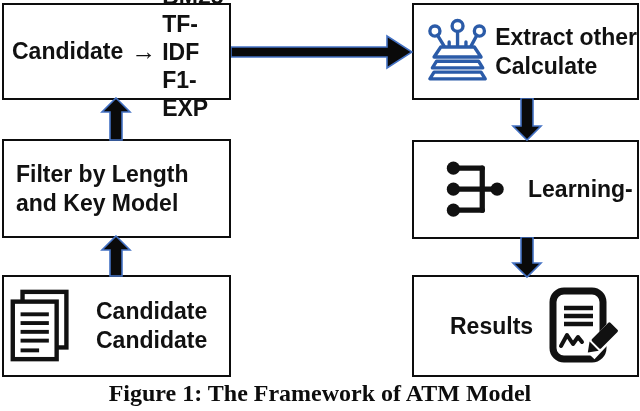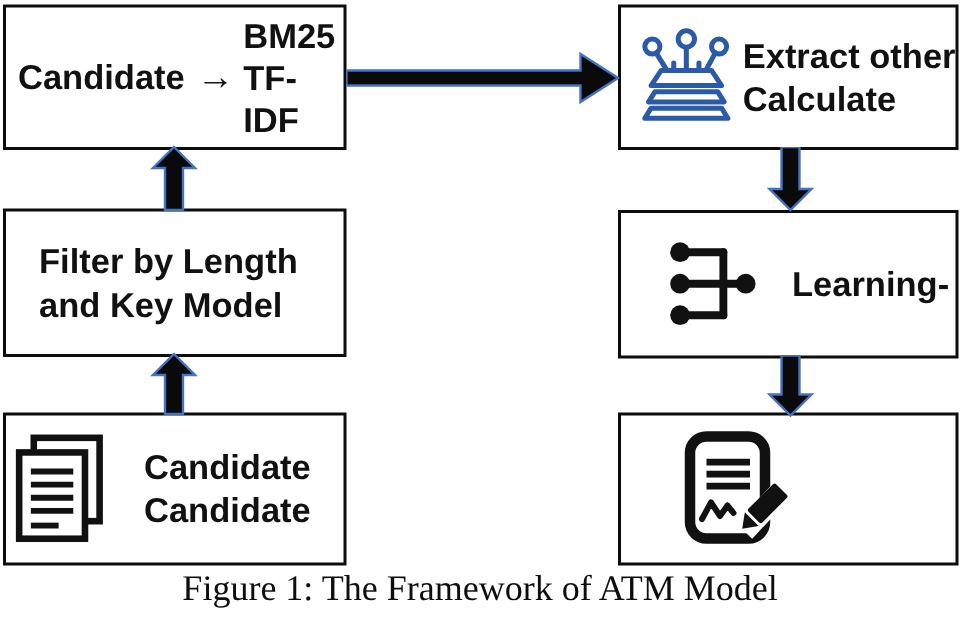--- a/index.html
+++ b/index.html
@@ -24,21 +24,21 @@
     font-weight: bold;
     font-size: 23px;
     line-height: 1.24;
     white-space: nowrap;
     color: var(--text, #111);
   }
 
   
   #calc-box    { left:2px;   top:3px;   width:229px; height:97px;  padding-left:8px;  }
   #extract-box { left:412px; top:3px;   width:227px; height:97px;  padding-left:10px; gap:4px; }
-  #filter-box  { left:2px;   top:139px; width:229px; height:99px;  padding-left:22px; }
+  #filter-box  { left:2px;   top:139px; width:229px; height:99px;  padding-left:12px; }
   #learn-box   { left:412px; top:140px; width:227px; height:99px;  padding-left:28px; gap:16px; }
   #cand-box    { left:2px;   top:275px; width:229px; height:102px; gap:14px; }
   #results-box { left:412px; top:275px; width:227px; height:102px; padding:0 14px 0 36px; justify-content:space-between; }
 
   #calc-box .arrow-glyph { font-size:25px; font-weight:bold; margin:0 6px 0 8px; }
   #calc-box .methods div { font-weight:bold; font-size:23px; line-height:28px; }
 
   .svg-arrow { position:absolute; }
   .arrow-shape {
     fill: var(--arrow-fill, #0a0a0a);
@@ -51,36 +51,37 @@
   .stroke-black { stroke: var(--icon-black, #111);   fill:none; }
   .fill-black   { fill: var(--icon-black, #111); stroke:none; }
   .page-front   { fill:#fff; stroke: var(--icon-black, #111); }
   .halo         { stroke:#fff; fill:none; }
 
   .caption {
     position: absolute;
     left:0; top:380px; width:640px;
     text-align:center;
     font-family: "Liberation Serif", serif;
-    font-weight: normal;
+    font-weight: bold;
     font-size: 24px;
     color: #0d0d0d;
   }
 </style>
 </head>
 <body>
 
 <div class="stage">
 
   <div class="box" id="calc-box">
     <span class="node-text">Candidate</span>
     <span class="arrow-glyph">→</span>
     <div class="methods">
       <div>BM25</div>
       <div>TF-IDF</div>
+      <div>F1-EXP</div>
     </div>
   </div>
 
   <div class="box" id="extract-box">
     <svg width="74" height="76" viewBox="0 0 80 80">
       <g class="stroke-blue" stroke-width="4" stroke-linecap="round" stroke-linejoin="round">
         <circle cx="13" cy="15" r="6"></circle>
         <circle cx="40" cy="9" r="6.5"></circle>
         <circle cx="66" cy="15" r="6"></circle>
         <path d="M16,20 L24,33"></path>
@@ -138,20 +139,21 @@
         <path d="M17,66 H36"></path>
       </g>
     </svg>
     <div class="node-text">
       <span style="display:block">Candidate</span>
       <span style="display:block">Candidate</span>
     </div>
   </div>
 
   <div class="box" id="results-box">
+    <span class="node-text">Results</span>
     <svg width="80" height="82" viewBox="0 0 80 80">
       <rect class="stroke-black" x="10" y="5" width="50" height="68" rx="11" stroke-width="7"></rect>
       <g class="stroke-black" stroke-width="4.5">
         <path d="M21,22 H50"></path>
         <path d="M21,30 H50"></path>
         <path d="M21,38 H50"></path>
       </g>
       <path class="stroke-black" d="M18,60 L24,49 L30,58 L35,51 L39,56" stroke-width="4" stroke-linecap="round" stroke-linejoin="round"></path>
       <path class="halo" d="M46,68 L76,36" stroke-width="15"></path>
       <g class="fill-black" transform="rotate(135 60 52)">

